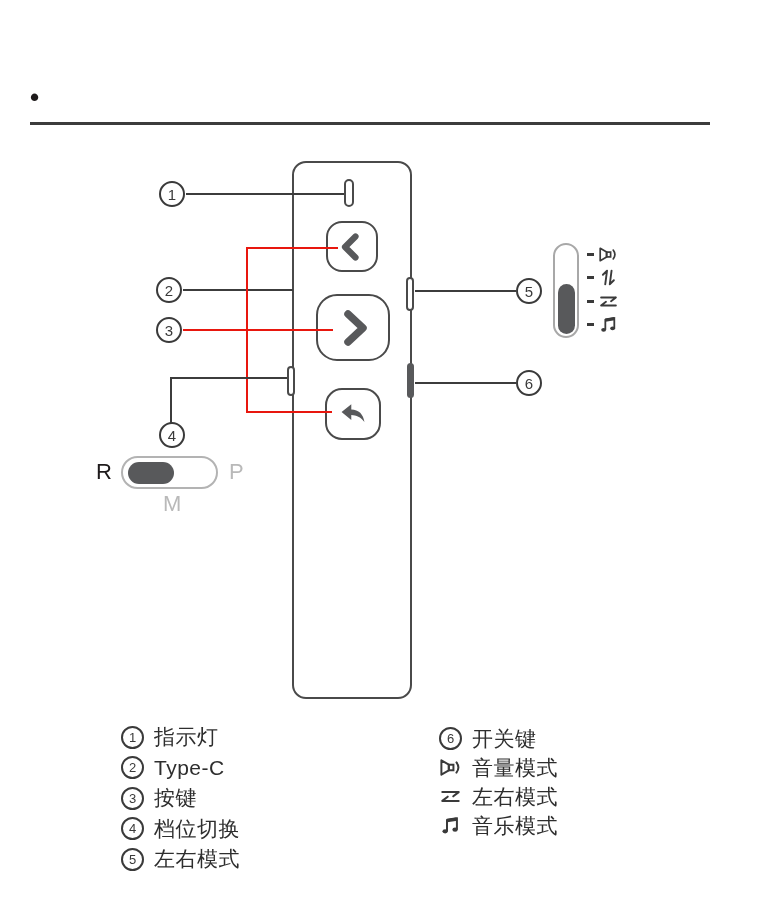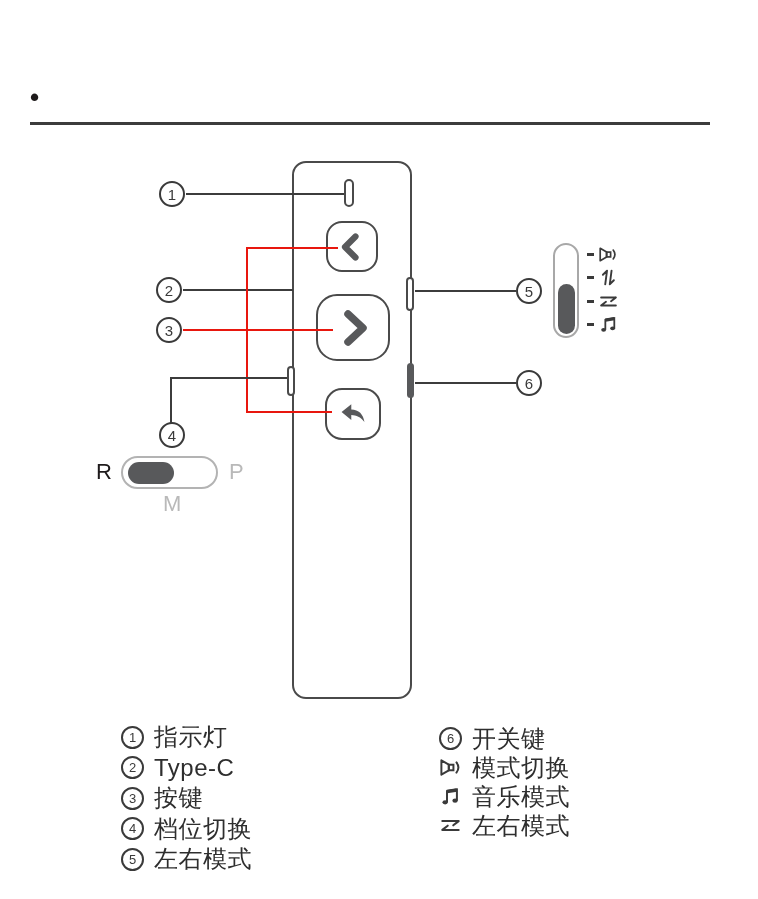--- a/index.html
+++ b/index.html
@@ -96,21 +96,21 @@
   .legend-row { display: flex; align-items: center; gap: 10px; }
   .legend-left .legend-row { height: 30.5px; }
   .legend-right .legend-row { height: 29px; }
   .legend-num {
     width: 23px; height: 23px; border: 2px solid #3a3a3a; border-radius: 50%;
     display: flex; align-items: center; justify-content: center;
     font-size: 13px; color: #3a3a3a; flex: 0 0 auto; line-height: 1;
   }
   .legend-icon { width: 23px; height: 23px; flex: 0 0 auto;
     display: flex; align-items: center; justify-content: center; }
-  .legend-label { font-size: 24px; color: #2e2e2e; letter-spacing: 0.5px; white-space: nowrap; }
+  .legend-label { font-size: 21px; color: #2e2e2e; letter-spacing: 0.5px; white-space: nowrap; }
   svg { display: block; }
 </style>
 </head>
 <body>
 
 <div class="abs page-title">
   <span class="title-bullet">•</span>
 </div>
 <div class="abs title-rule"></div>
 
@@ -243,34 +243,34 @@
     <span class="legend-label">开关键</span>
   </div>
   <div class="legend-row">
     <span class="legend-icon">
       <svg width="22" height="21" viewBox="0 0 19 18">
         <path d="M1.2 2.8 L7.6 6.6 L7.6 11.4 L1.2 15.2 Z" fill="none" stroke="#3a3a3a" stroke-width="1.7" stroke-linejoin="round"></path>
         <rect x="7.6" y="6.6" width="4" height="4.8" fill="none" stroke="#3a3a3a" stroke-width="1.7"></rect>
         <path d="M14.2 4.6 Q17.6 9 14.2 13.4" fill="none" stroke="#3a3a3a" stroke-width="1.7" stroke-linecap="round"></path>
       </svg>
     </span>
-    <span class="legend-label">模式切换</span>
+    <span class="legend-label">音量模式</span>
+  </div>
+  <div class="legend-row">
+    <span class="legend-icon">
+      <svg width="21" height="21" viewBox="0 0 18 18">
+        <path d="M2 5.2 L16 5.2 M16 5.2 L11.4 8.8 M16 12.8 L2 12.8 M2 12.8 L6.6 9.2" fill="none" stroke="#3a3a3a" stroke-width="1.8" stroke-linecap="round" stroke-linejoin="round"></path>
+      </svg>
+    </span>
+    <span class="legend-label">左右模式</span>
   </div>
   <div class="legend-row">
     <span class="legend-icon">
       <svg width="21" height="21" viewBox="0 0 18 18">
         <path d="M6 14 V4.4 L14.5 3 V12.6" fill="none" stroke="#3a3a3a" stroke-width="1.7"></path>
         <path d="M6 4.8 L14.5 3.4" stroke="#3a3a3a" stroke-width="3"></path>
         <ellipse cx="4.4" cy="14" rx="2.3" ry="1.8" fill="#3a3a3a"></ellipse>
         <ellipse cx="12.9" cy="12.6" rx="2.3" ry="1.8" fill="#3a3a3a"></ellipse>
       </svg>
     </span>
     <span class="legend-label">音乐模式</span>
   </div>
-  <div class="legend-row">
-    <span class="legend-icon">
-      <svg width="21" height="21" viewBox="0 0 18 18">
-        <path d="M2 5.2 L16 5.2 M16 5.2 L11.4 8.8 M16 12.8 L2 12.8 M2 12.8 L6.6 9.2" fill="none" stroke="#3a3a3a" stroke-width="1.8" stroke-linecap="round" stroke-linejoin="round"></path>
-      </svg>
-    </span>
-    <span class="legend-label">左右模式</span>
-  </div>
 </div>
 
 </body></html>

